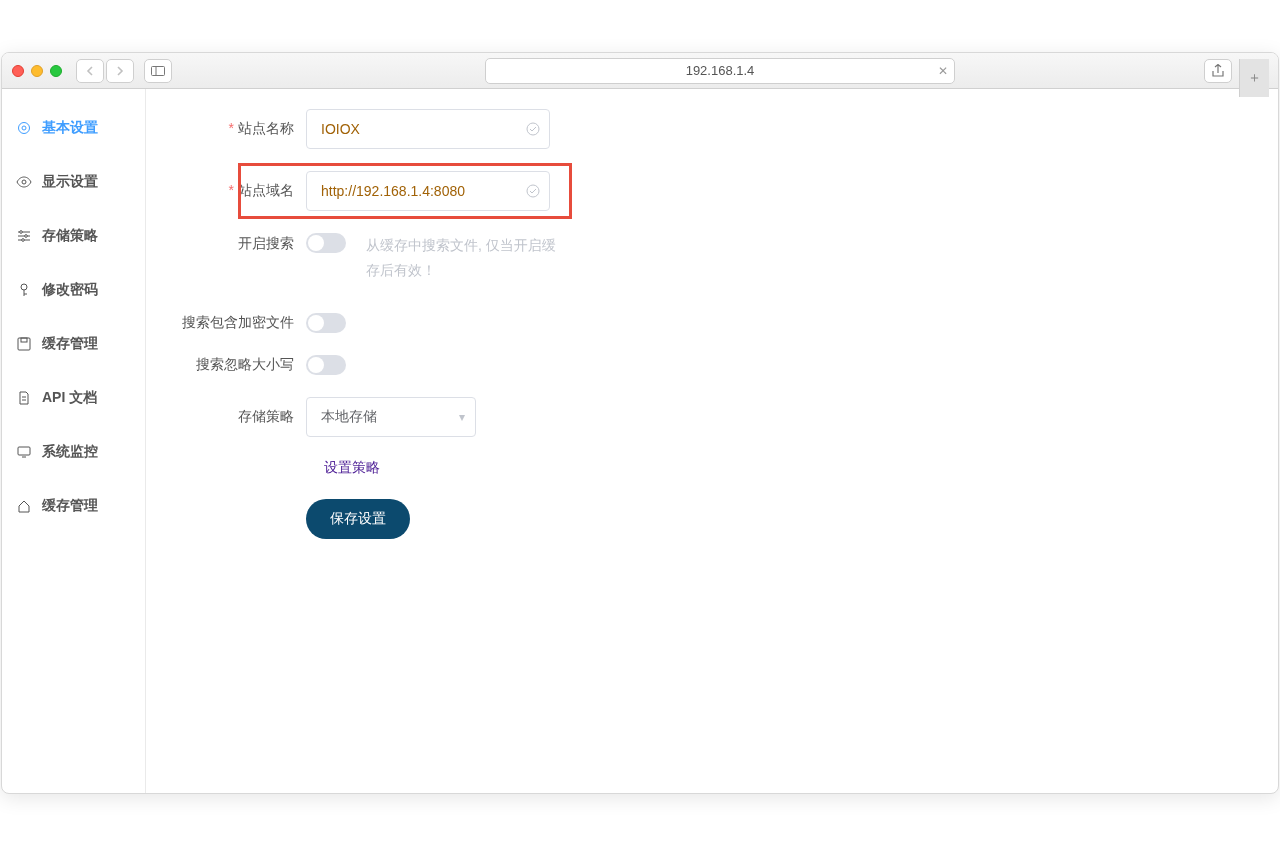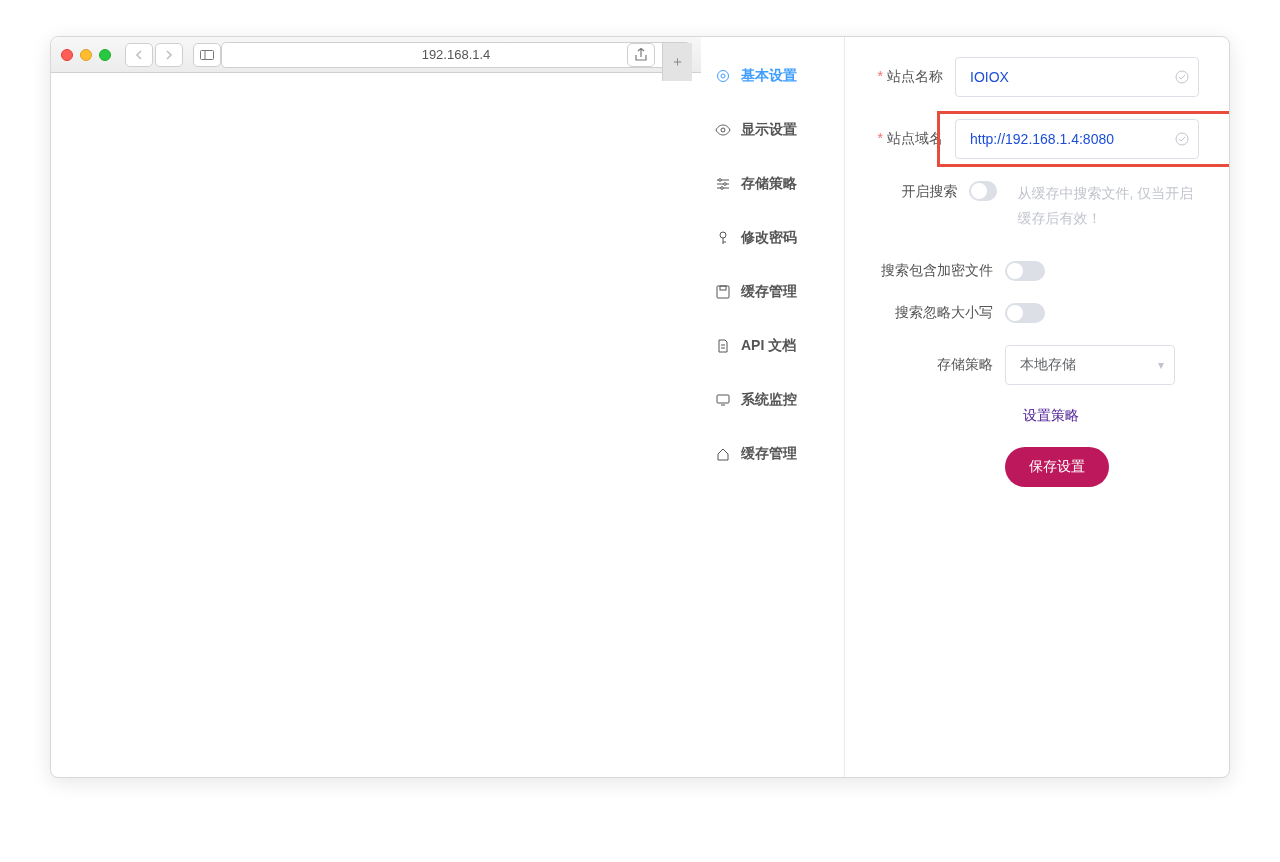--- a/index.html
+++ b/index.html
@@ -3,29 +3,29 @@
 <meta charset="utf-8">
 <style>
 * { box-sizing: border-box; margin: 0; padding: 0; }
 body {
   font-family: -apple-system, "PingFang SC", "Helvetica Neue", Arial, sans-serif;
   background: #fff;
   font-size: 14px;
   color: #333;
 }
 .window {
-  width: 1180px;
+  width: 1278px;
   height: 742px;
-  margin: 36px auto;
+  margin: 52px auto;
   border: 1px solid #d8d8d8;
   border-radius: 8px;
   overflow: hidden;
   box-shadow: 0 4px 20px rgba(0,0,0,0.1);
   display: flex;
-  flex-direction: row;
+  flex-direction: column;
   background: #fff;
 }
 .titlebar {
   height: 36px;
   background: linear-gradient(#f7f7f7, #ececec);
   border-bottom: 1px solid #d0d0d0;
   display: flex;
   align-items: center;
   padding: 0 10px;
   position: relative;
@@ -65,42 +65,42 @@
   padding:0 14px;height:54px;cursor:pointer;color:#555;font-size:14px;font-weight:bold;
 }
 .side-item.active{color:#409eff;}
 .side-item .ico{width:16px;height:16px;display:flex;align-items:center;justify-content:center;color:inherit;}
 .main{flex:1;padding:20px 30px;overflow:auto;}
 .form-row{display:flex;align-items:center;margin-bottom:22px;position:relative;}
 .form-label{width:130px;text-align:right;color:#555;font-size:14px;padding-right:12px;}
 .req::before{content:"*";color:#f56c6c;margin-right:4px;}
 .inp{
   width:244px;height:40px;border:1px solid #dcdfe6;border-radius:4px;
-  padding:0 30px 0 14px;font-size:14px;color:#1d4ed8;position:relative;
+  padding:0 30px 0 14px;font-size:14px;color:#a16207;position:relative;
 }
 .inp-wrap{position:relative;display:inline-block;}
 .check-ico{position:absolute;right:10px;top:50%;transform:translateY(-50%);color:#c0c4cc;font-size:14px;}
 .highlight-box{
   position:absolute;border:3px solid #e74c3c;pointer-events:none;
   left:62px;top:-8px;width:334px;height:56px;
 }
 .toggle{
   width:40px;height:20px;border-radius:10px;background:#dcdfe6;position:relative;cursor:pointer;
 }
 .toggle::after{content:"";position:absolute;width:16px;height:16px;border-radius:50%;background:#fff;left:2px;top:2px;}
 .hint{color:#c0c4cc;font-size:14px;margin-left:20px;line-height:1.8;max-width:200px;}
 .sel{
   width:170px;height:40px;border:1px solid #dcdfe6;border-radius:4px;
   padding:0 30px 0 14px;font-size:14px;color:#606266;
   display:flex;align-items:center;position:relative;cursor:pointer;
 }
 .sel .arrow{position:absolute;right:10px;color:#c0c4cc;font-size:12px;}
 .link{color:#4c1d95;font-size:14px;cursor:pointer;margin-left:18px;}
 .primary-btn{
-  background:#be185d;color:#fff;border:none;border-radius:20px;
+  background:#0c4a6e;color:#fff;border:none;border-radius:20px;
   height:40px;padding:0 24px;font-size:14px;cursor:pointer;
 }
 svg{display:block;}
 </style>
 </head>
 <body>
 
 <div class="window">
   <div class="titlebar">
     <div class="traffic">

